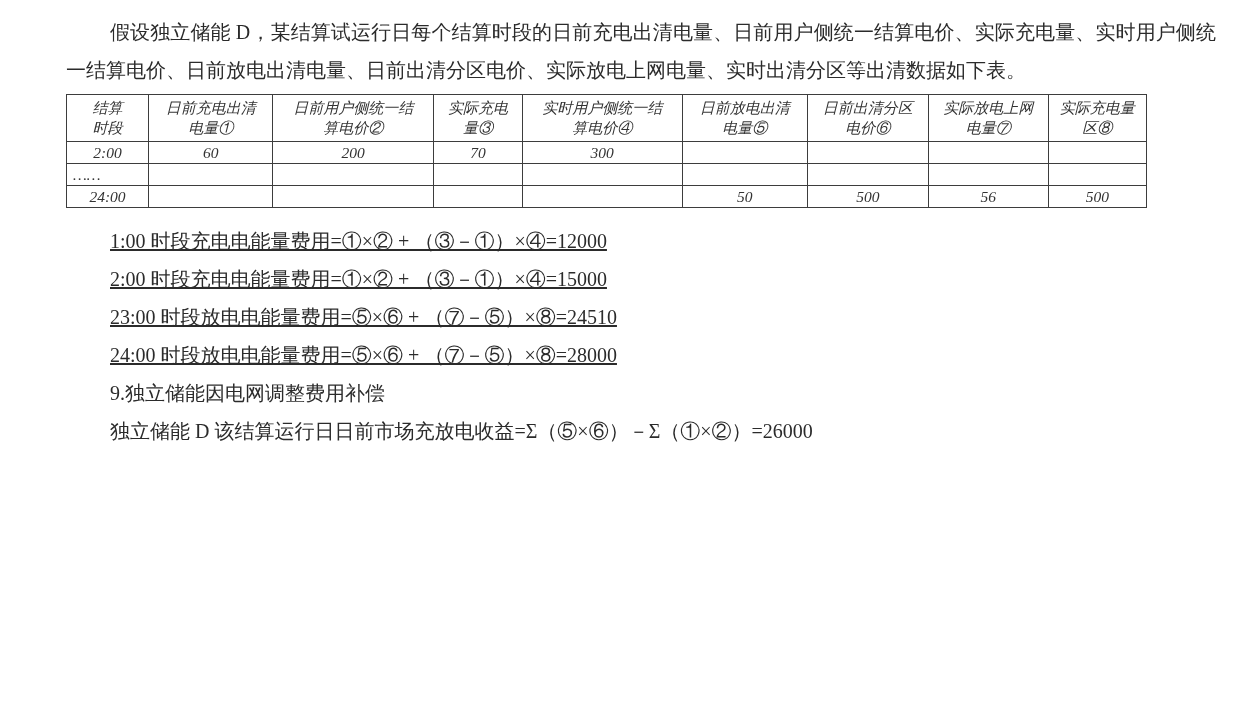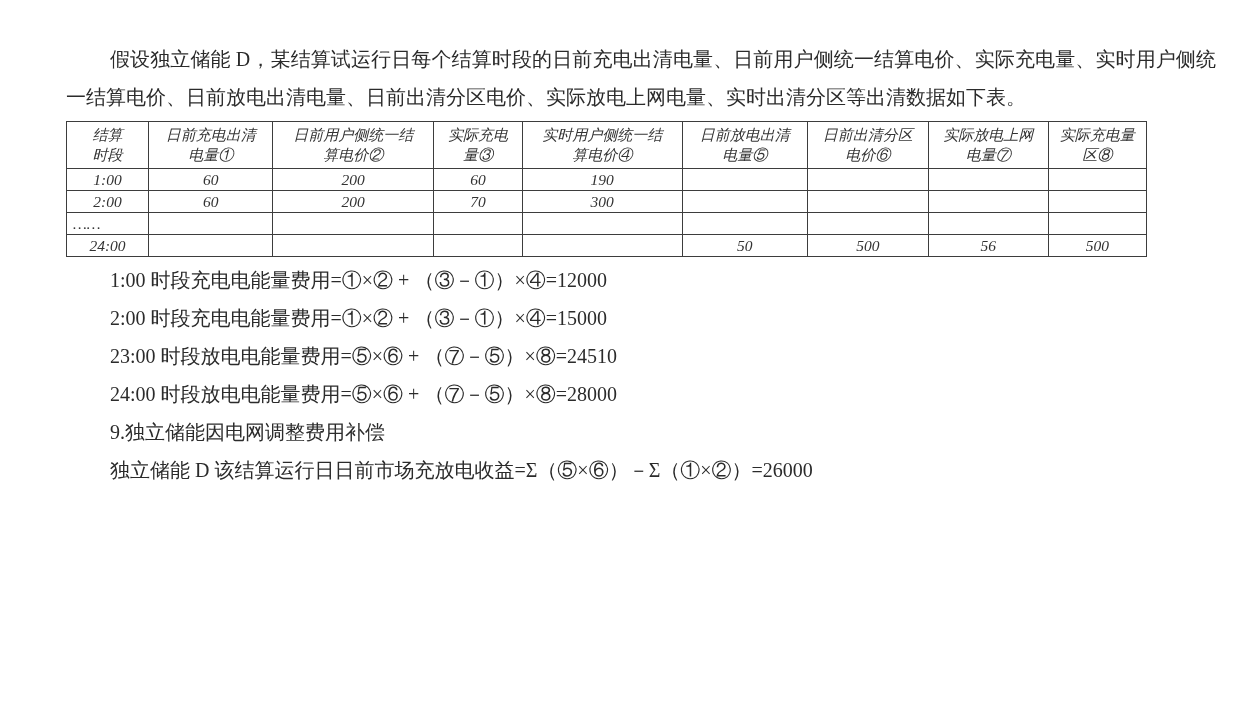--- a/index.html
+++ b/index.html
@@ -7,38 +7,38 @@
     padding: 0;
     background: #ffffff;
     width: 1258px;
     height: 706px;
     overflow: hidden;
   }
   .page {
     box-sizing: border-box;
     width: 1258px;
     height: 706px;
-    padding: 40px 42px 0 66px;
+    padding: 13px 42px 0 66px;
     font-family: "Liberation Serif", "DejaVu Serif", serif;
     color: #2b2b2b;
     font-size: 20px;
     line-height: 38px;
   }
   .para {
     margin: 0;
     text-align: justify;
     text-justify: inter-ideograph;
   }
   .indent { text-indent: 2.2em; }
   .formula {
     margin: 0;
     text-indent: 2.2em;
     white-space: nowrap;
   }
-  .formula-block { margin-top: 4px; }
+  .formula-block { margin-top: 14px; text-decoration: underline; }
   table.settlement {
     border-collapse: collapse;
     width: 94%;
     margin-top: 5px;
     table-layout: fixed;
     color: #333333;
   }
   table.settlement th, table.settlement td {
     border: 1.5px solid #3d3d3d;
     text-align: center;
@@ -97,31 +97,20 @@
         <th>日前出清分区
 电价⑥</th>
         <th>实际放电上网
 电量⑦</th>
         <th>实际充电量
 区⑧</th>
       </tr>
     </thead>
     <tbody>
       <tr>
-        <td>1:00</td>
-        <td>60</td>
-        <td>200</td>
-        <td>60</td>
-        <td>190</td>
-        <td></td>
-        <td></td>
-        <td></td>
-        <td></td>
-      </tr>
-      <tr>
         <td>2:00</td>
         <td>60</td>
         <td>200</td>
         <td>70</td>
         <td>300</td>
         <td></td>
         <td></td>
         <td></td>
         <td></td>
       </tr>

